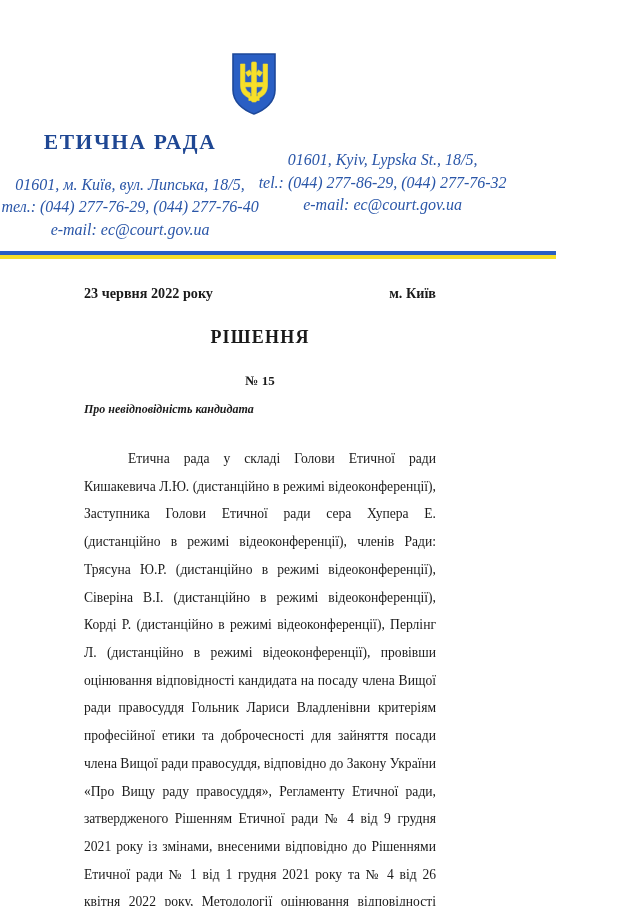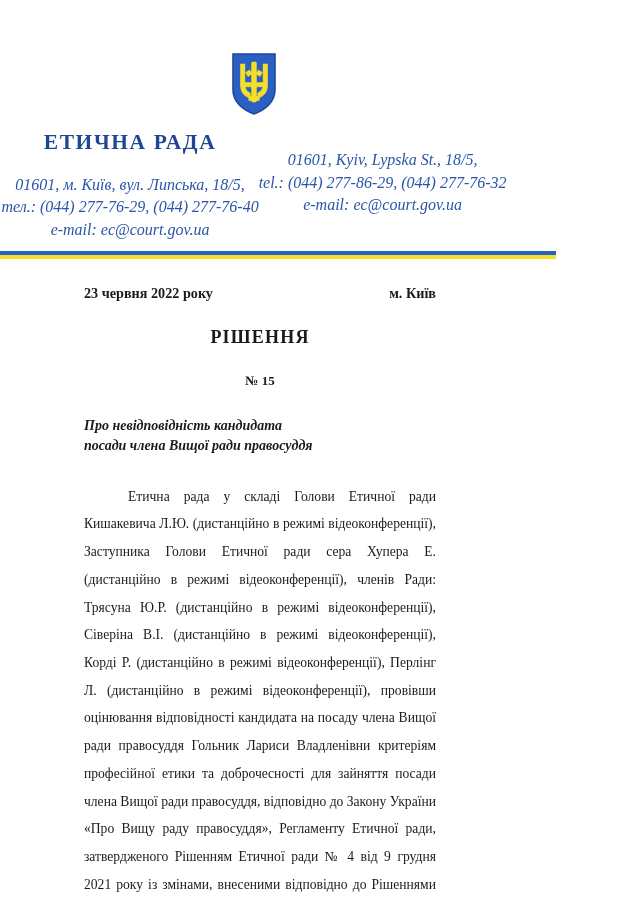--- a/index.html
+++ b/index.html
@@ -119,24 +119,24 @@
   }
 
   .doc-number {
     text-align: center;
     font-weight: bold;
     font-size: 13px;
     margin-top: 25px;
   }
 
   .subject {
-    margin-top: 27px;
+    margin-top: 12px;
     font-weight: bold;
     font-style: italic;
-    font-size: 14px;
+    font-size: 12px;
     line-height: 1.42;
   }
   .subject div {
     white-space: nowrap;
   }
 
   .body-text {
     margin-top: 27px;
     font-size: 13.6px;
     line-height: 2.04;
@@ -208,21 +208,20 @@
       <span class="date">23 червня 2022 року</span>
       <span class="city">м. Київ</span>
     </div>
 
     <div class="doc-type">РІШЕННЯ</div>
 
     <div class="doc-number">№ 15</div>
 
     <div class="subject">
       <div>Про невідповідність кандидата</div>
-      <div>посади члена Вищої ради правосуддя</div>
     </div>
 
     <div class="body-text">
       <span class="indent"></span><span>Етична рада у складі Голови Етичної ради Кишакевича Л.Ю. (дистанційно в режимі відеоконференції), Заступника Голови Етичної ради сера Хупера Е. (дистанційно в режимі відеоконференції), членів Ради: Трясуна Ю.Р. (дистанційно в режимі відеоконференції), Сіверіна В.І. (дистанційно в режимі відеоконференції), Корді Р. (дистанційно в режимі відеоконференції), Перлінг Л. (дистанційно в режимі відеоконференції), провівши оцінювання відповідності кандидата на посаду члена Вищої ради правосуддя Гольник Лариси Владленівни критеріям професійної етики та доброчесності для зайняття посади члена Вищої ради правосуддя, відповідно до Закону України «Про Вищу раду правосуддя», Регламенту Етичної ради, затвердженого Рішенням Етичної ради № 4 від 9 грудня 2021 року із змінами, внесеними відповідно до Рішеннями Етичної ради № 1 від 1 грудня 2021 року та № 4 від 26 квітня 2022 року, Методології оцінювання відповідності кандидата на зайняття посади члена Вищої ради правосуддя та членів Вищої</span>
     </div>
 
   </div>
 
 </div>
 

